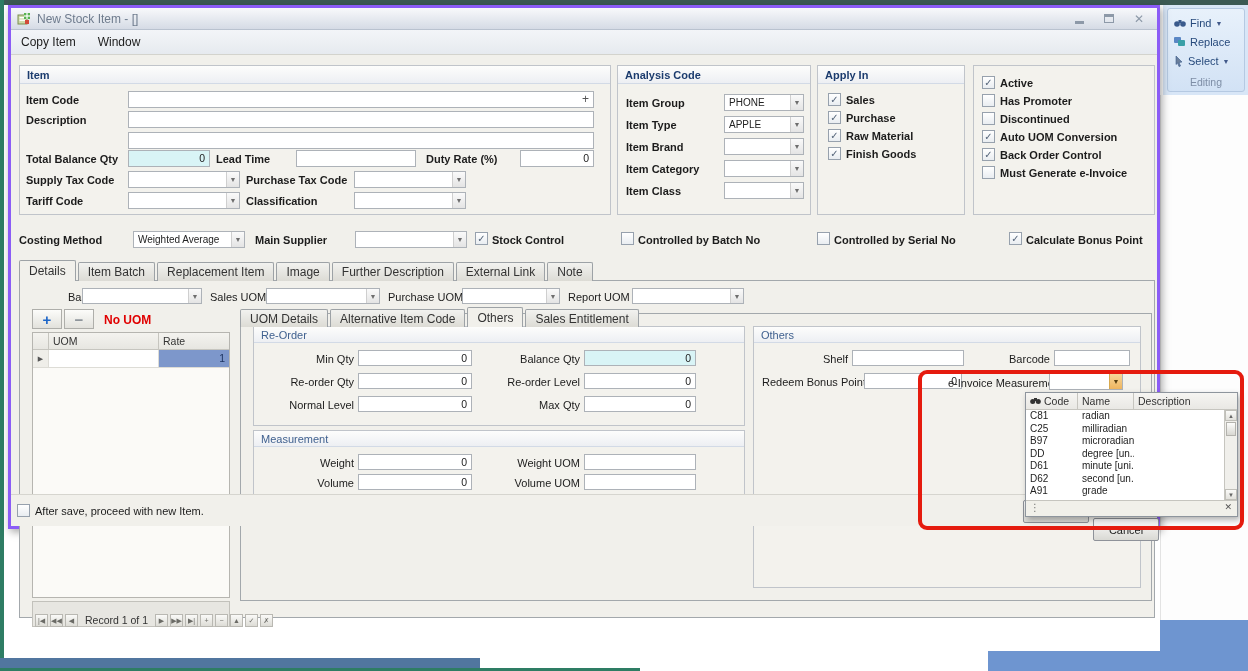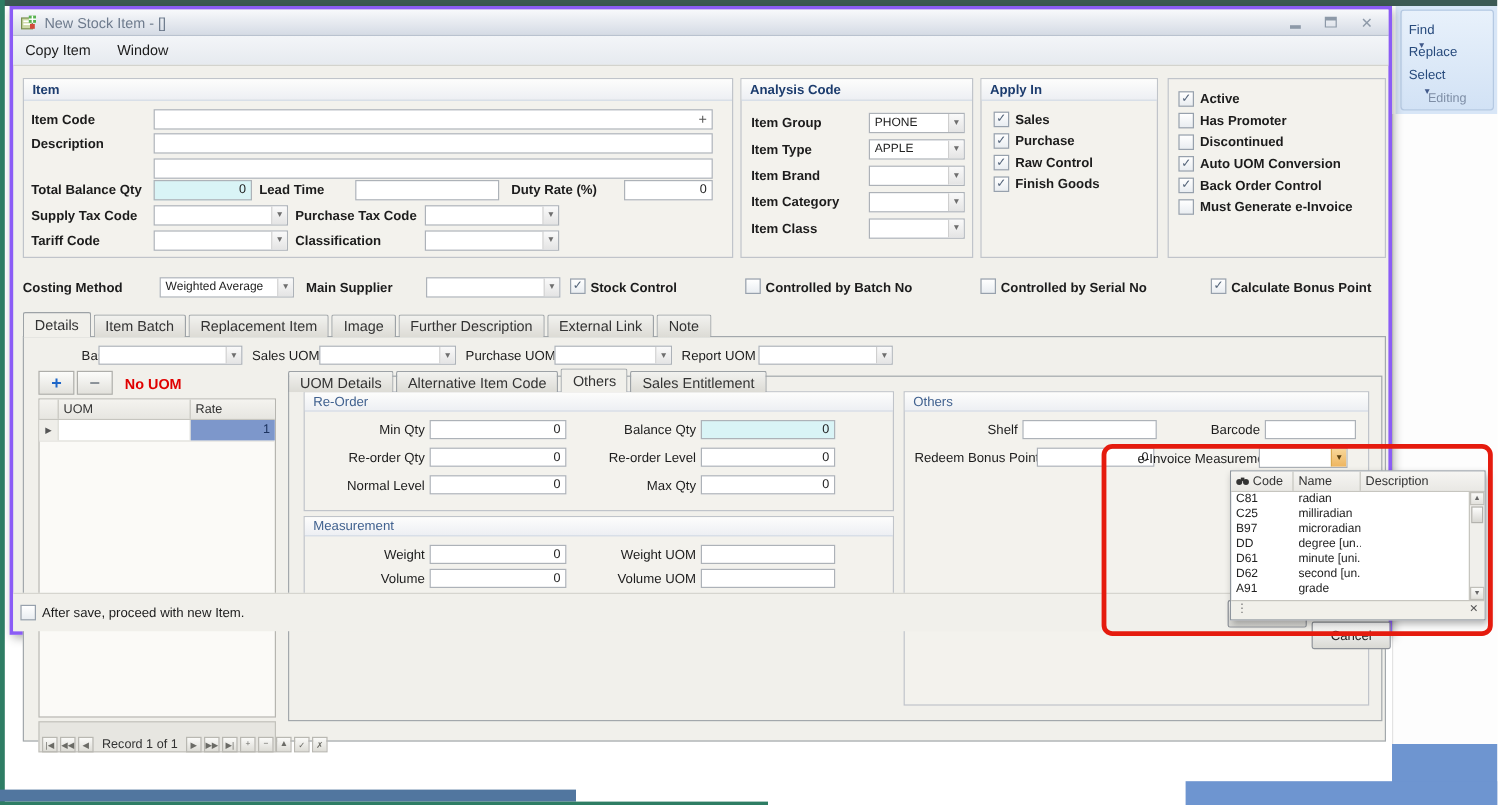--- a/index.html
+++ b/index.html
@@ -13,21 +13,21 @@
   .left-strip { left:0; top:0; width:4px; height:671px; background:#2e7d64; }
   .bottom-slate { left:0; top:658px; width:480px; height:10px; background:#51769f; }
   .bottom-teal { left:0; top:668px; width:640px; height:3px; background:#2e7d64; }
   .right-bg { left:1160px; top:95px; width:88px; height:556px; background:#fdfdfd; border-left:1px solid #e3e3e3; }
   .bottom-cornflower { left:988px; top:651px; width:260px; height:20px; background:#6e95d0; }
   .corner-cornflower { left:1160px; top:620px; width:88px; height:51px; background:#6e95d0; }
 
   
   .ribbon { left:1163px; top:5px; width:85px; height:90px; background:#d8e6f7; }
   .ribbon-group { position:absolute; left:4px; top:3px; width:78px; height:84px; border:1px solid #b5c9e2; border-radius:3px; background:linear-gradient(#e8f1fb,#d2e2f5); }
-  .ribbon-item { position:absolute; left:6px; height:16px; display:flex; align-items:center; gap:4px; font-size:11px; color:#274a7c; cursor:default;flex-direction:column; }
+  .ribbon-item { position:absolute; left:6px; height:16px; display:flex; align-items:center; gap:4px; font-size:11px; color:#274a7c; cursor:default; }
   .ribbon-caret { font-size:7px; color:#41598a; }
   .ribbon-label { position:absolute; left:0; right:0; bottom:3px; text-align:center; font-size:10.5px; color:#7e8ea6; }
 
   
   .dialog { left:8px; top:5px; width:1152px; height:524px; background:#f1f0eb; border:3px solid #8b5cf6; box-shadow:2px 3px 8px rgba(0,0,0,.35); }
   .titlebar { position:absolute; left:0; top:0; right:0; height:22px; background:linear-gradient(#f8f9fb,#d5dbe5); border-bottom:1px solid #b9c2cf; display:flex; align-items:center; }
   .title-text { font-size:12px; color:#6e7b8d; margin-left:6px; }
   .win-btns { position:absolute; right:8px; top:3px; display:flex; gap:10px; }
   .win-btn { width:20px; height:15px; display:flex; align-items:center; justify-content:center; color:#8d99a8; }
   .glyph-min { width:9px; height:3px; background:#8d99a8; margin-top:7px; }
@@ -201,21 +201,21 @@
       <div class="fld" style="left:106px; top:116px; width:80px;"><span></span><span class="combo-arr">▼</span></div>
     </div>
 
     <div class="grp" style="left:806px; top:57px; width:148px; height:150px;">
       <div class="grp-title">Apply In</div>
       <div class="cb checked" style="left:10px; top:27px;"></div>
       <div class="lbl blbl" style="left:28px; top:28px;">Sales</div>
       <div class="cb checked" style="left:10px; top:45px;"></div>
       <div class="lbl blbl" style="left:28px; top:46px;">Purchase</div>
       <div class="cb checked" style="left:10px; top:63px;"></div>
-      <div class="lbl blbl" style="left:28px; top:64px;">Raw Control</div>
+      <div class="lbl blbl" style="left:28px; top:64px;">Raw Material</div>
       <div class="cb checked" style="left:10px; top:81px;"></div>
       <div class="lbl blbl" style="left:28px; top:82px;">Finish Goods</div>
     </div>
 
     <div class="grp" style="left:962px; top:57px; width:182px; height:150px;">
       <div class="cb checked" style="left:8px; top:10px;"></div>
       <div class="lbl blbl" style="left:26px; top:11px;">Active</div>
       <div class="cb" style="left:8px; top:28px;"></div>
       <div class="lbl blbl" style="left:26px; top:29px;">Has Promoter</div>
       <div class="cb" style="left:8px; top:46px;"></div>

